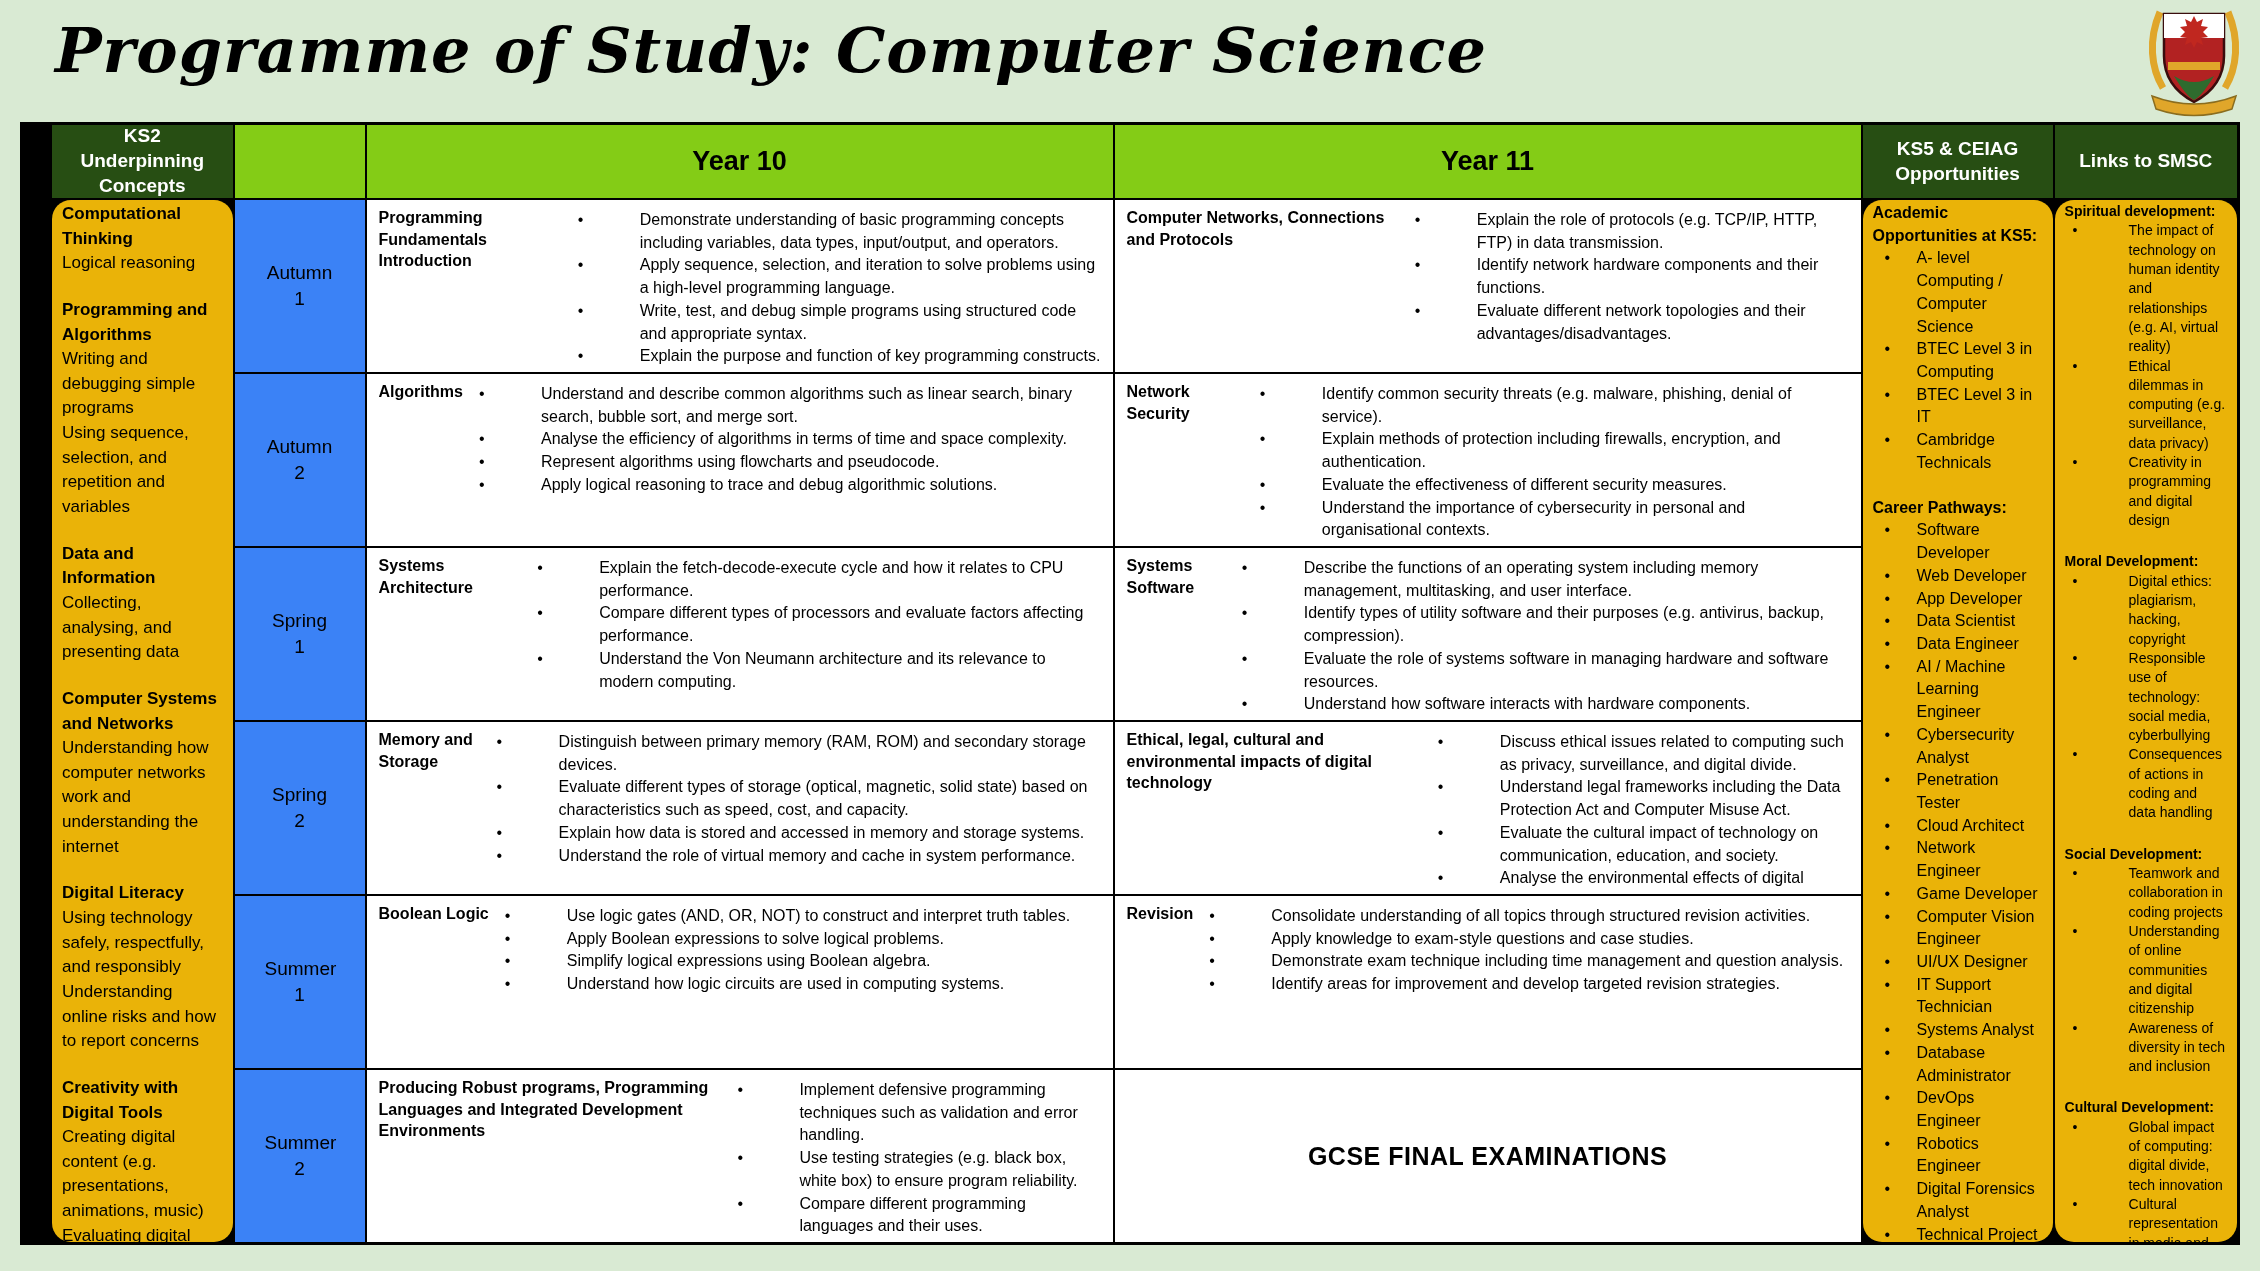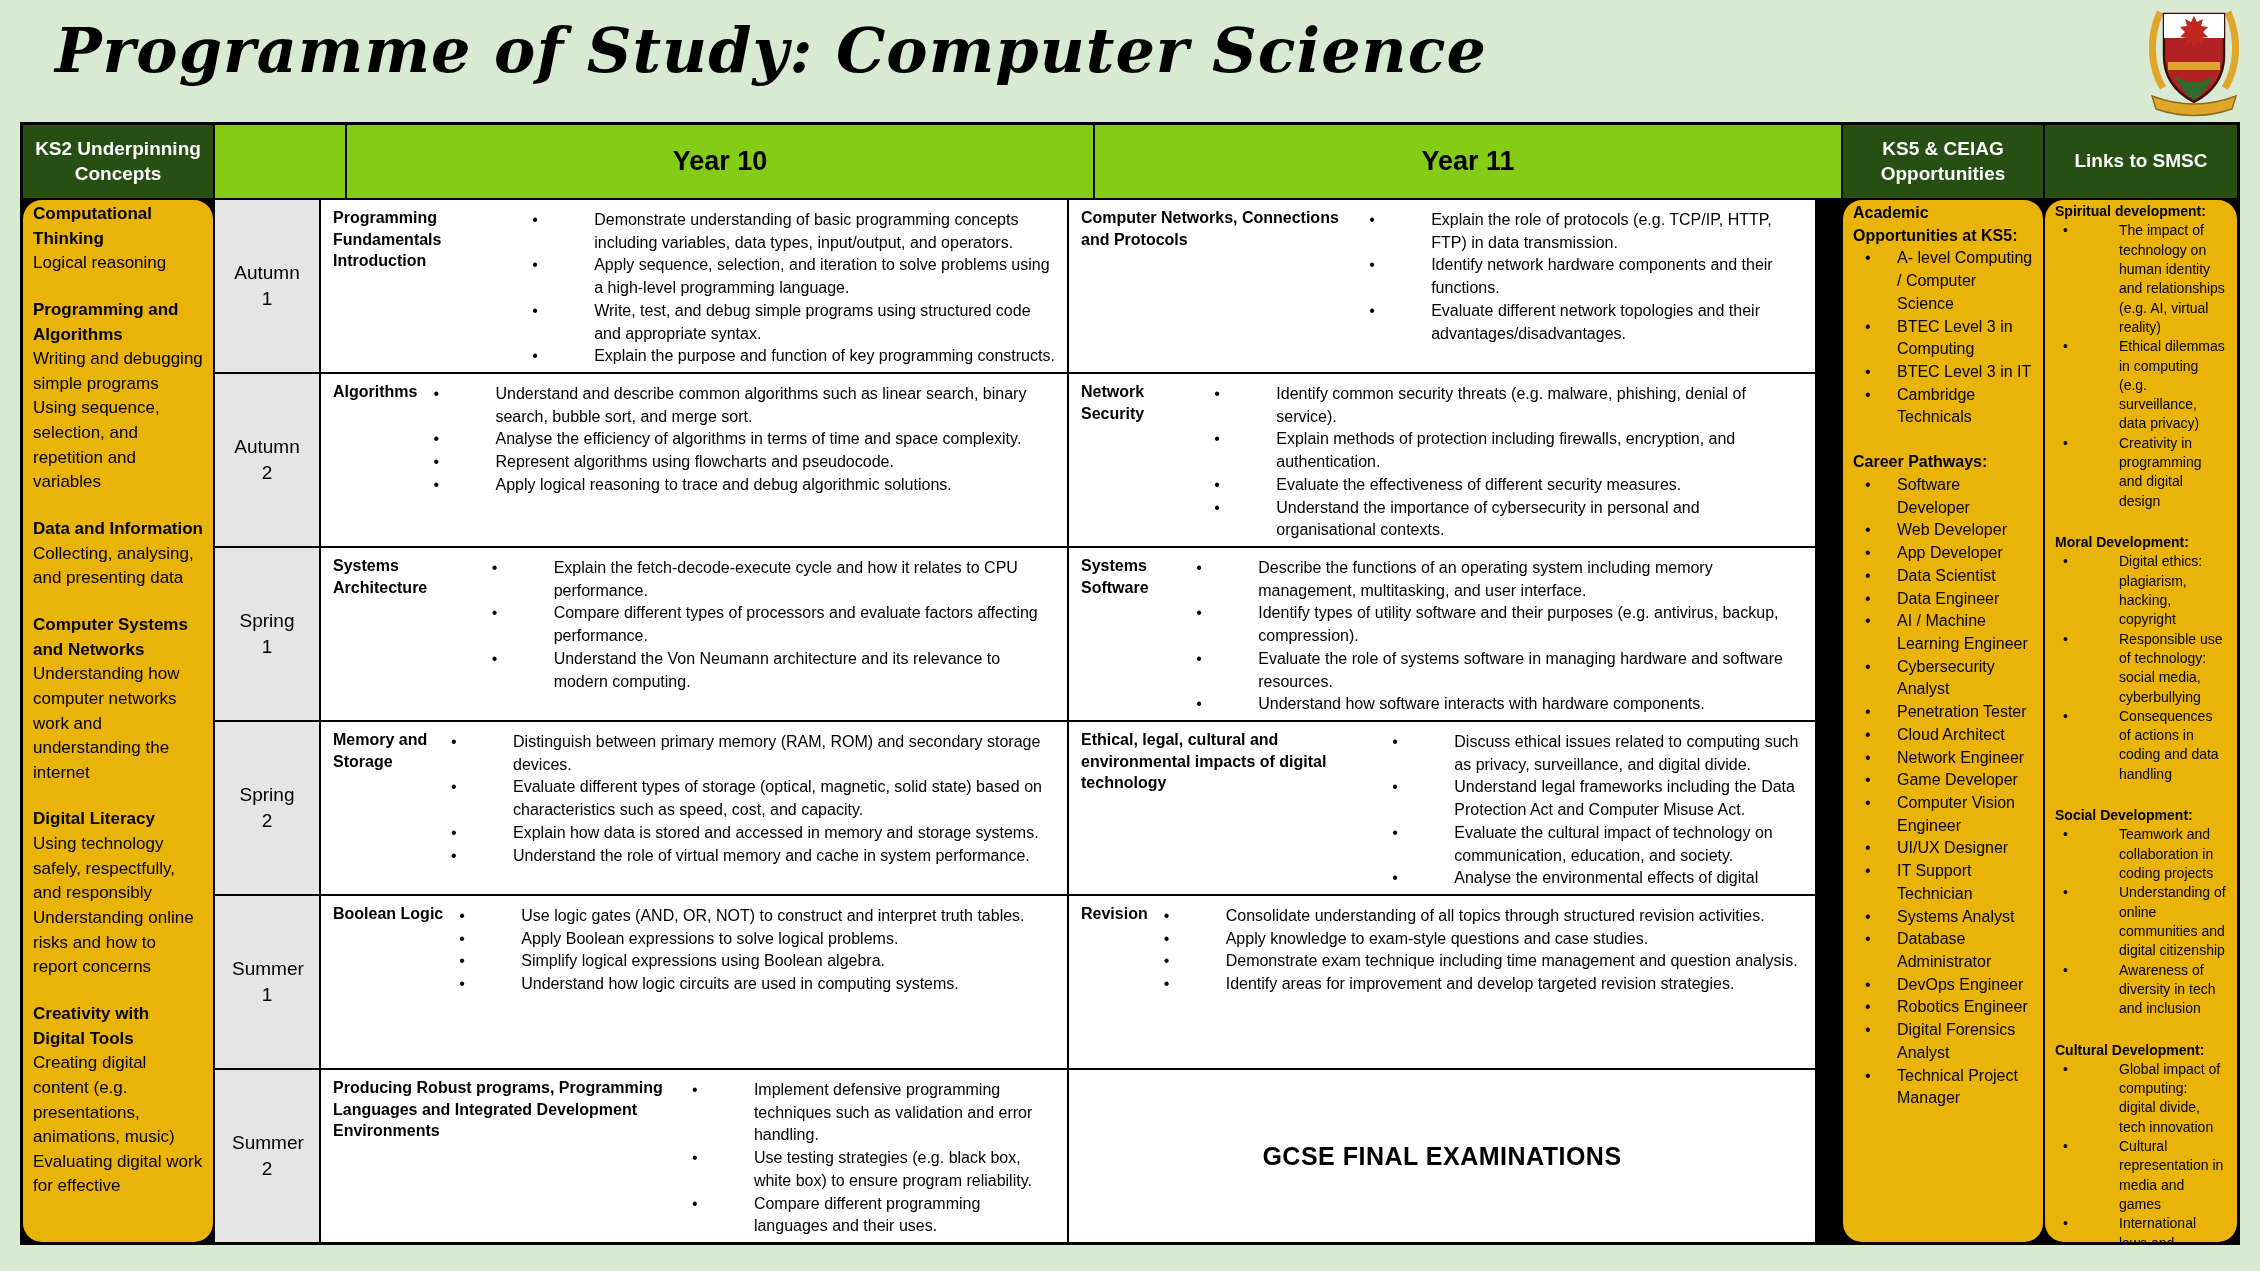--- a/index.html
+++ b/index.html
@@ -23,21 +23,21 @@
   .crest { position: absolute; right: 16px; top: 6px; width: 100px; height: 112px; }
 
   
   .table {
     position: absolute; left: 20px; top: 122px;
     width: 2220px; height: 1123px;
     display: flex; gap: 2px;
     background: #000; border: 3px solid #000;
   }
   .side-col { display: flex; flex-direction: column; gap: 2px; }
-  .ks2-col  { width: 190px; }
+  .ks2-col  { width: 190px; margin-left: 29px; }
   .ks5-col  { width: 200px; }
   .smsc-col { width: 192px; }
   .mid-col  { width: 1626px; display: flex; flex-direction: column; gap: 2px; }
   .mid-header { display: flex; gap: 2px; height: 73px; flex: none; }
 
   .green-h {
     background: #274e13; color: #fff; font-weight: bold; font-size: 19px;
     display: flex; align-items: center; justify-content: center;
     text-align: center; height: 73px; flex: none; padding: 0 10px; line-height: 1.3;
   }
@@ -59,21 +59,21 @@
   .side-body ul { list-style: none; }
   .ks5-body  li { position: relative; padding-left: 44px; }
   .ks5-body  li::before { content: "\2022"; position: absolute; left: 12px; }
   .smsc-body li { position: relative; padding-left: 64px; }
   .smsc-body li::before { content: "\2022"; position: absolute; left: 8px; }
 
   
   .rows { display: flex; flex-direction: column; gap: 2px; }
   .row  { display: flex; gap: 2px; height: 172px; flex: none; }
   .term-cell {
-    width: 104px; flex: none; background: #e5e5e5;
+    width: 130px; flex: none; background: #3b82f6;
     display: flex; align-items: center; justify-content: center;
     font-size: 19px; text-align: center;
   }
   .term-cell span { display: block; width: 70px; line-height: 1.35; }
   .topic {
     width: 746px; flex: none; background: #fff;
     padding: 7px 12px; overflow: hidden;
     display: flex; flex-direction: row;
   }
   .topic .topic-title { font-size: 16px; line-height: 1.35; font-weight: bold; }

